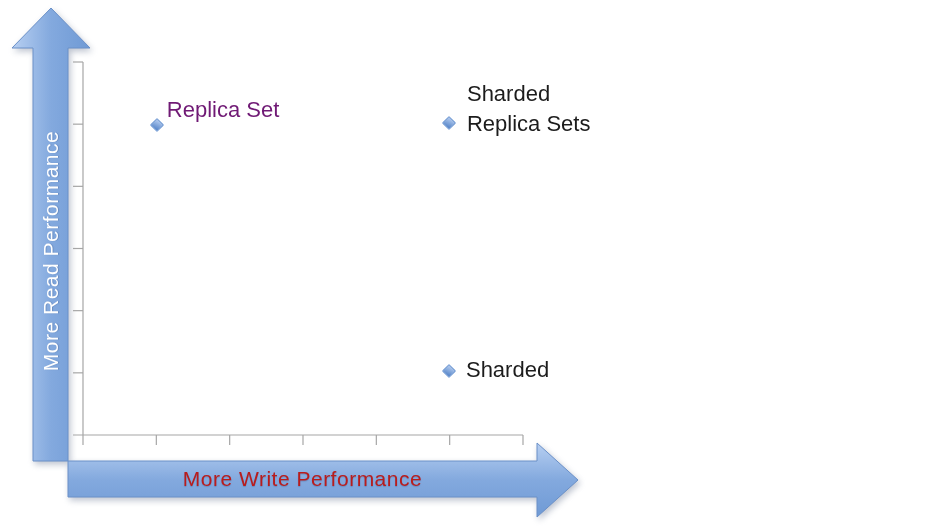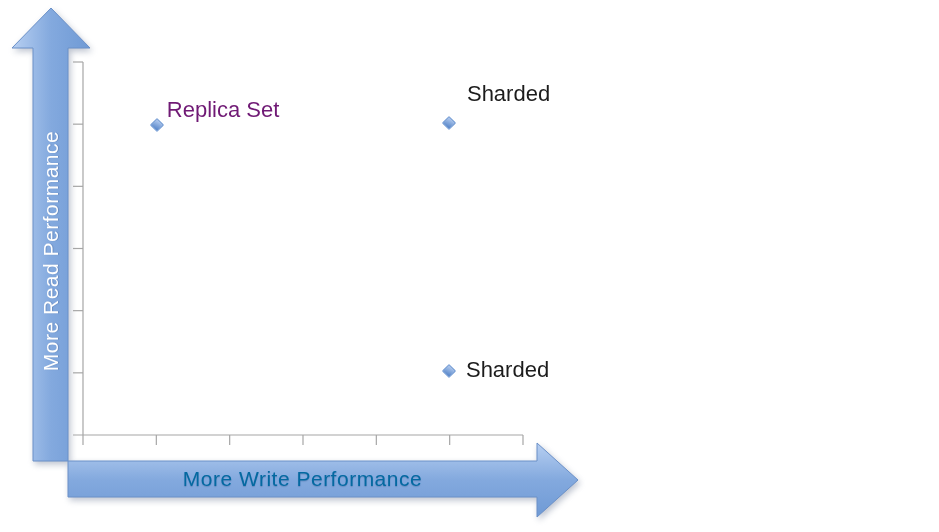--- a/index.html
+++ b/index.html
@@ -77,30 +77,31 @@
       <line x1="523" y1="435" x2="523" y2="445" stroke="#a6a6a6" stroke-width="1.2"></line>
       <line x1="73" y1="62" x2="83" y2="62" stroke="#a6a6a6" stroke-width="1.2"></line>
       <line x1="73" y1="124.16666666666666" x2="83" y2="124.16666666666666" stroke="#a6a6a6" stroke-width="1.2"></line>
       <line x1="73" y1="186.33333333333331" x2="83" y2="186.33333333333331" stroke="#a6a6a6" stroke-width="1.2"></line>
       <line x1="73" y1="248.5" x2="83" y2="248.5" stroke="#a6a6a6" stroke-width="1.2"></line>
       <line x1="73" y1="310.66666666666663" x2="83" y2="310.66666666666663" stroke="#a6a6a6" stroke-width="1.2"></line>
       <line x1="73" y1="372.8333333333333" x2="83" y2="372.8333333333333" stroke="#a6a6a6" stroke-width="1.2"></line>
     </svg>
 
   <div class="arrow-label vertical" style="color: rgb(255, 255, 255);">More Read Performance</div>
-  <div class="arrow-label horizontal" style="color: #0369a1;">More Write Performance</div>
+  <div class="arrow-label horizontal" style="color: #b91c1c;">More Write Performance</div>
 
   <div id="points">
       <div class="point-marker" style="left: 152.3px; top: 119.537px; background: linear-gradient(160deg, rgb(167, 194, 234) 15%, rgb(91, 137, 203) 90%); border-color: rgb(95, 141, 206);"></div>
       <div class="point-label" style="left: 166.8px; top: 95.037px; color: #701a75;">
         <div>Replica Set</div>
       </div>
       <div class="point-marker" style="left: 444.46px; top: 118.418px; background: linear-gradient(160deg, rgb(167, 194, 234) 15%, rgb(91, 137, 203) 90%); border-color: rgb(95, 141, 206);"></div>
       <div class="point-label" style="left: 466.96px; top: 78.918px; color: rgb(28, 28, 28);">
         <div>Sharded</div>
+        <div>Replica Sets</div>
       </div>
       <div class="point-marker" style="left: 444.46px; top: 366.463px; background: linear-gradient(160deg, rgb(167, 194, 234) 15%, rgb(91, 137, 203) 90%); border-color: rgb(95, 141, 206);"></div>
       <div class="point-label" style="left: 465.96px; top: 354.963px; color: rgb(28, 28, 28);">
         <div>Sharded</div>
       </div>
     </div>
 
 </div>
 
 </body></html>

